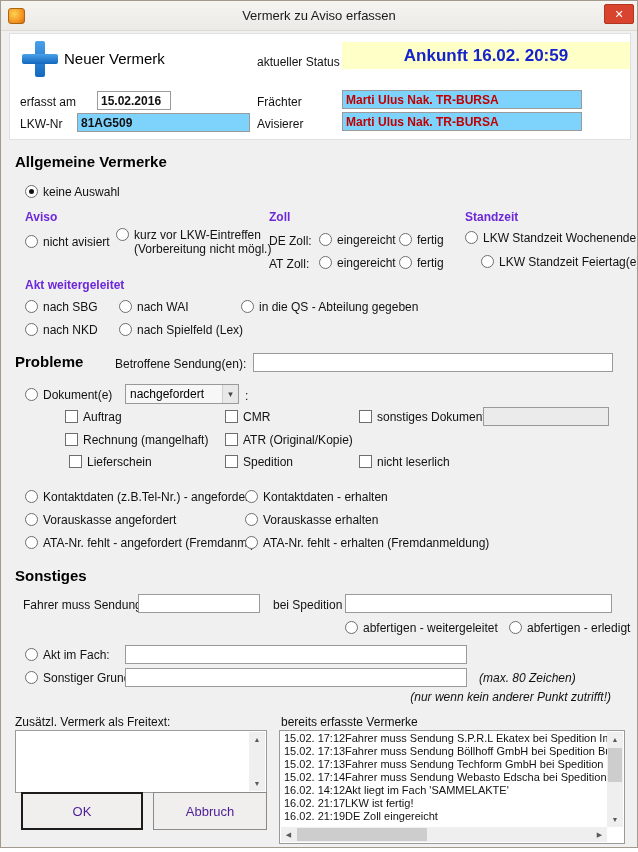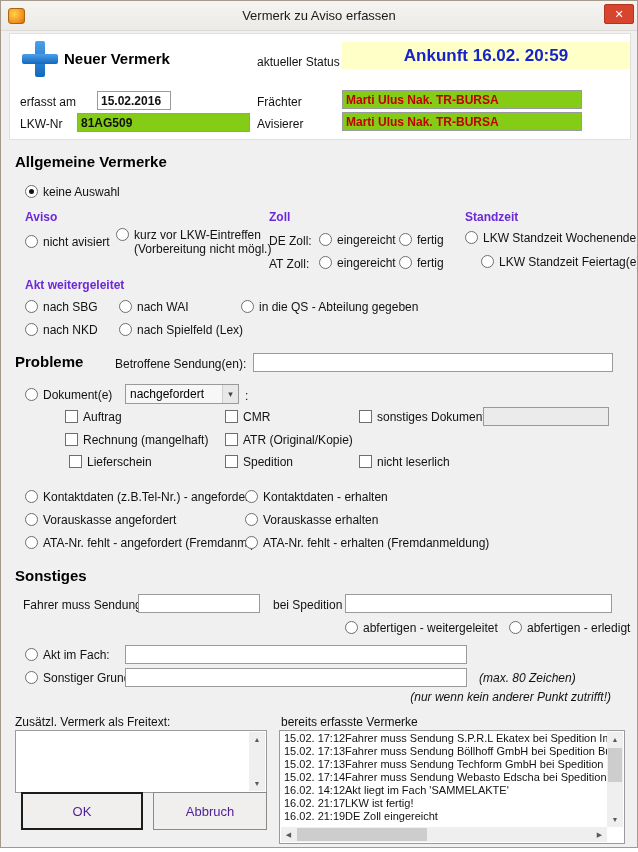--- a/index.html
+++ b/index.html
@@ -9,25 +9,25 @@
 .title{position:absolute;left:0;right:0;top:0;line-height:30px;text-align:center;font-size:13px;color:#1a1a1a}
 .app-icon{position:absolute;left:7px;top:7px;width:17px;height:16px;border-radius:3px;background:radial-gradient(circle at 35% 35%,#ffd24d,#f28b1e 70%,#c96a10);border:1px solid #a9650f}
 .close-btn{position:absolute;right:3px;top:3px;width:30px;height:20px;background:#d8442e;border:1px solid #b23522;border-radius:2px;color:#fff;display:flex;align-items:center;justify-content:center;font-size:11px}
 .header-panel{position:absolute;left:8px;top:32px;width:622px;height:107px;background:#fff;border:1px solid #e0e0e0}
 .plus{position:absolute;left:12px;top:7px;width:36px;height:36px}
 .plus .pv{position:absolute;left:13px;top:0;width:10px;height:36px;background:linear-gradient(#4aa0e8,#1268be);border-radius:2px}
 .plus .ph{position:absolute;left:0;top:13px;width:36px;height:10px;background:linear-gradient(#4aa0e8,#1268be);border-radius:2px}
 .lbl{position:absolute;font-size:12px;white-space:nowrap;color:#111}
 .h1{position:absolute;font-size:15px;font-weight:bold;color:#000;white-space:nowrap}
 .h2{position:absolute;font-size:12px;font-weight:bold;color:#6d28d9;white-space:nowrap}
-.hdr-title{position:absolute;left:54px;top:16px;font-size:15px;font-weight:bold;white-space:nowrap}
+.hdr-title{position:absolute;left:54px;top:16px;font-size:15px;font-weight:normal;white-space:nowrap}
 .status{position:absolute;left:332px;top:8px;width:288px;height:27px;background:#ffffc8;color:#1523cd;font-size:17px;font-weight:bold;text-align:center;line-height:27px;white-space:nowrap}
 .tb{position:absolute;height:19px;border:1px solid #9a9a9a;background:#fff;font-family:Liberation Sans, sans-serif;font-size:12px;padding:0 3px;color:#111}
 .tb.bold{font-weight:bold}
-.tb.yellow{background:#84cc16}
+.tb.yellow{background:#7dd3fc}
 .tb.red{color:#c00000}
 .tb.dis{background:#ebebeb}
 .opt{position:absolute;display:flex;align-items:flex-start;gap:5px;font-size:12px;white-space:nowrap;color:#111;line-height:14px}
 .radio{width:13px;height:13px;min-width:13px;border:1px solid #6e6e6e;border-radius:50%;background:#fff;position:relative}
 .radio.checked::after{content:"";position:absolute;left:3px;top:3px;width:5px;height:5px;border-radius:50%;background:#111}
 .checkbox{width:13px;height:13px;min-width:13px;border:1px solid #6e6e6e;background:#fff}
 .pre{white-space:pre-line}
 .combo{position:absolute;left:124px;top:383px;width:114px;height:20px;border:1px solid #999;background:#f7f7f7;display:flex;align-items:center;font-size:12px}
 .combo .cv{flex:1;padding-left:4px;white-space:nowrap;overflow:hidden}
 .combo .ca{width:16px;align-self:stretch;display:flex;align-items:center;justify-content:center;font-size:9px;color:#444;background:#e8e8e8;border-left:1px solid #d0d0d0}

